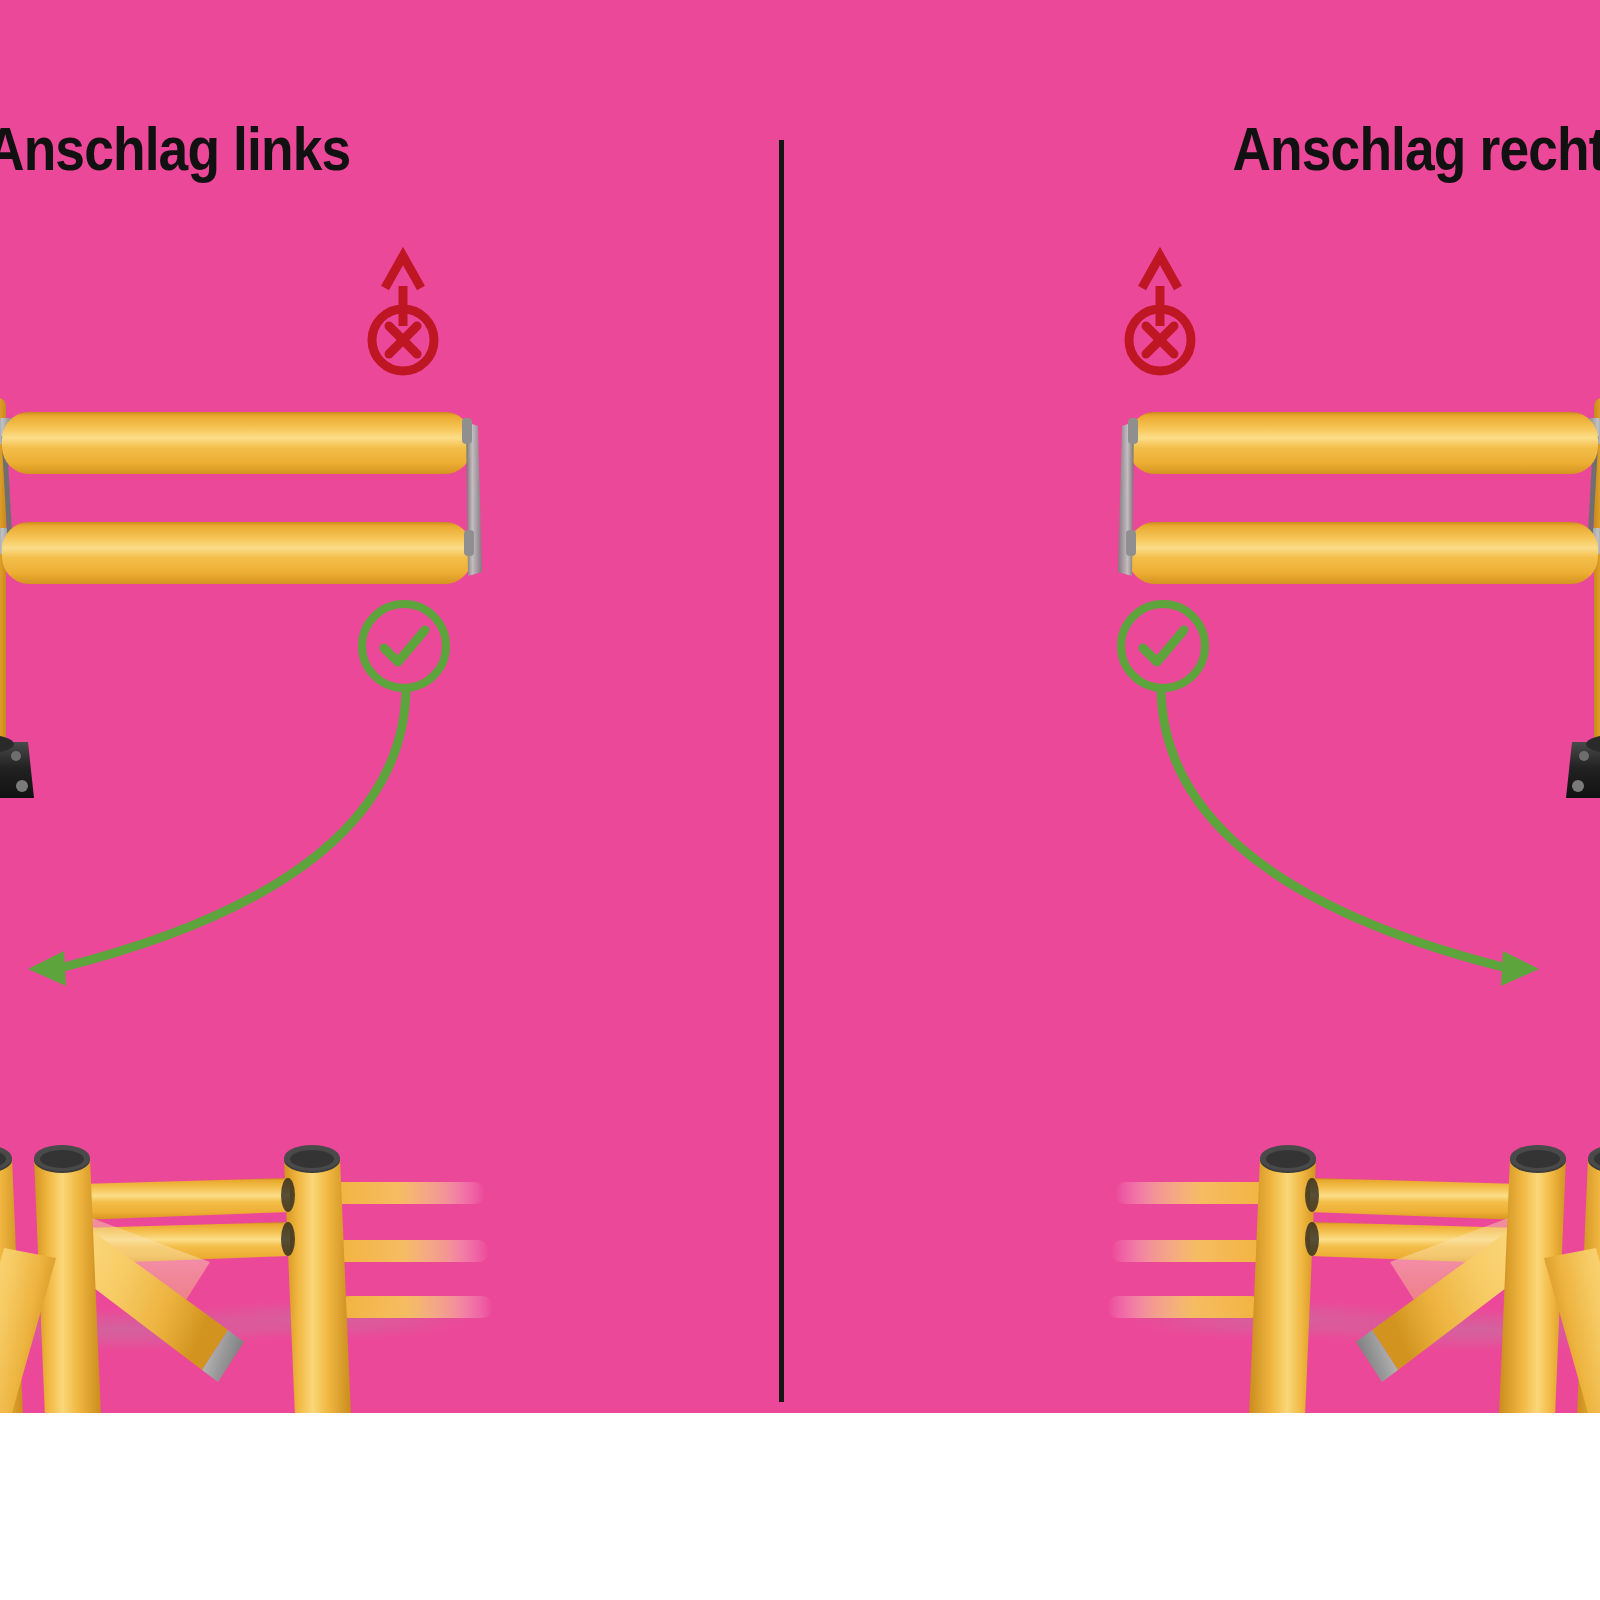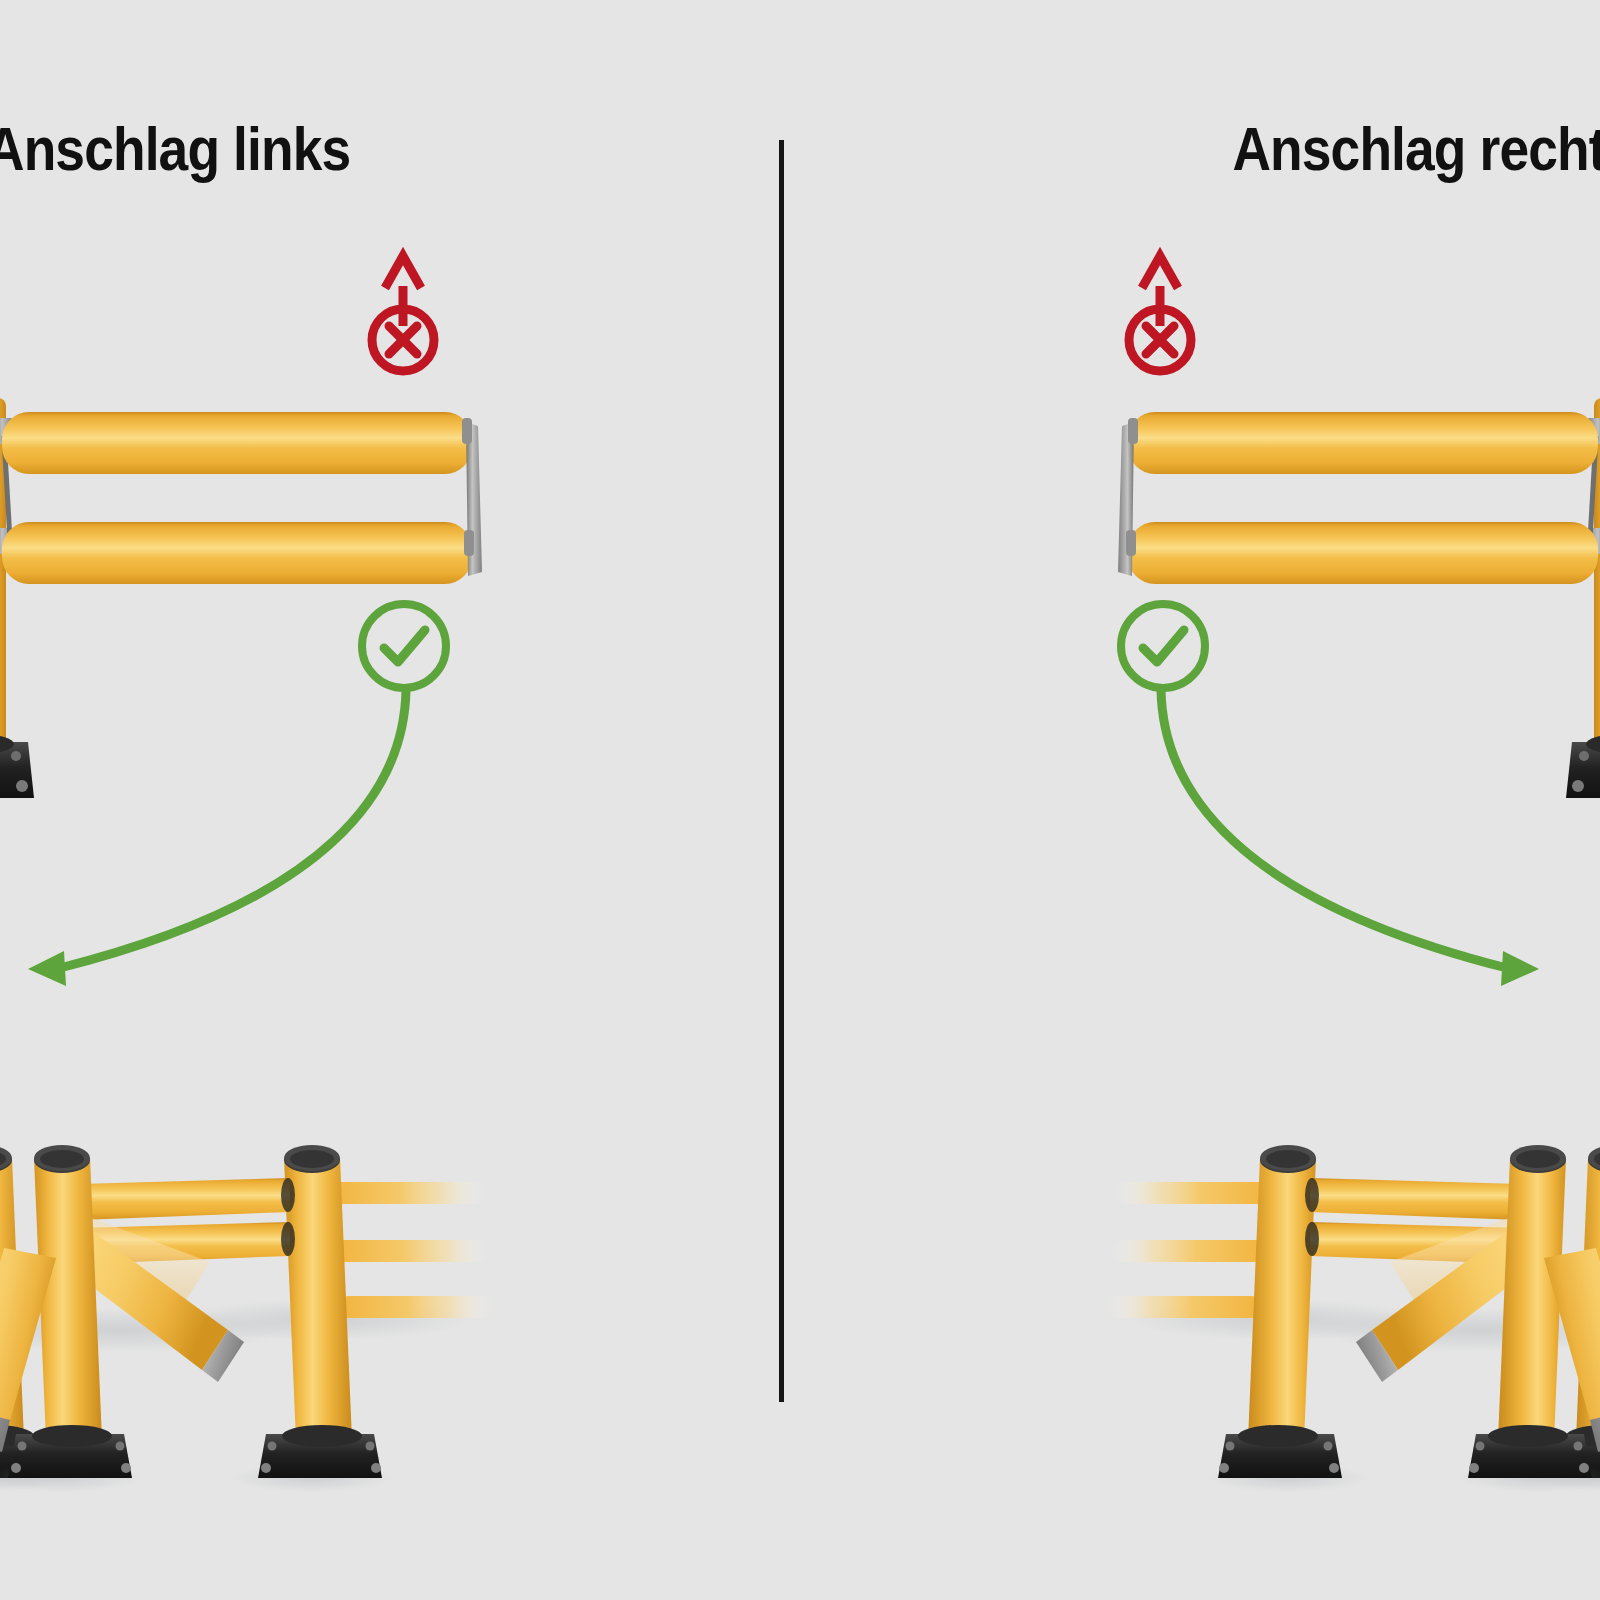--- a/index.html
+++ b/index.html
@@ -6,22 +6,22 @@
     margin: 0;
     padding: 0;
     background: #ffffff;
   }
   body {
     font-family: "Liberation Sans", sans-serif;
   }
   #stage {
     position: relative;
     width: 1600px;
-    height: 1600px;
-    background: #e5e5e5;
+    height: 1413px;
+    background: #ec4899;
     overflow: hidden;
   }
 
   
   .panel-title {
     position: absolute;
     top: 112px;
     font-family: "Liberation Sans", sans-serif;
     font-weight: bold;
     font-size: 62px;

